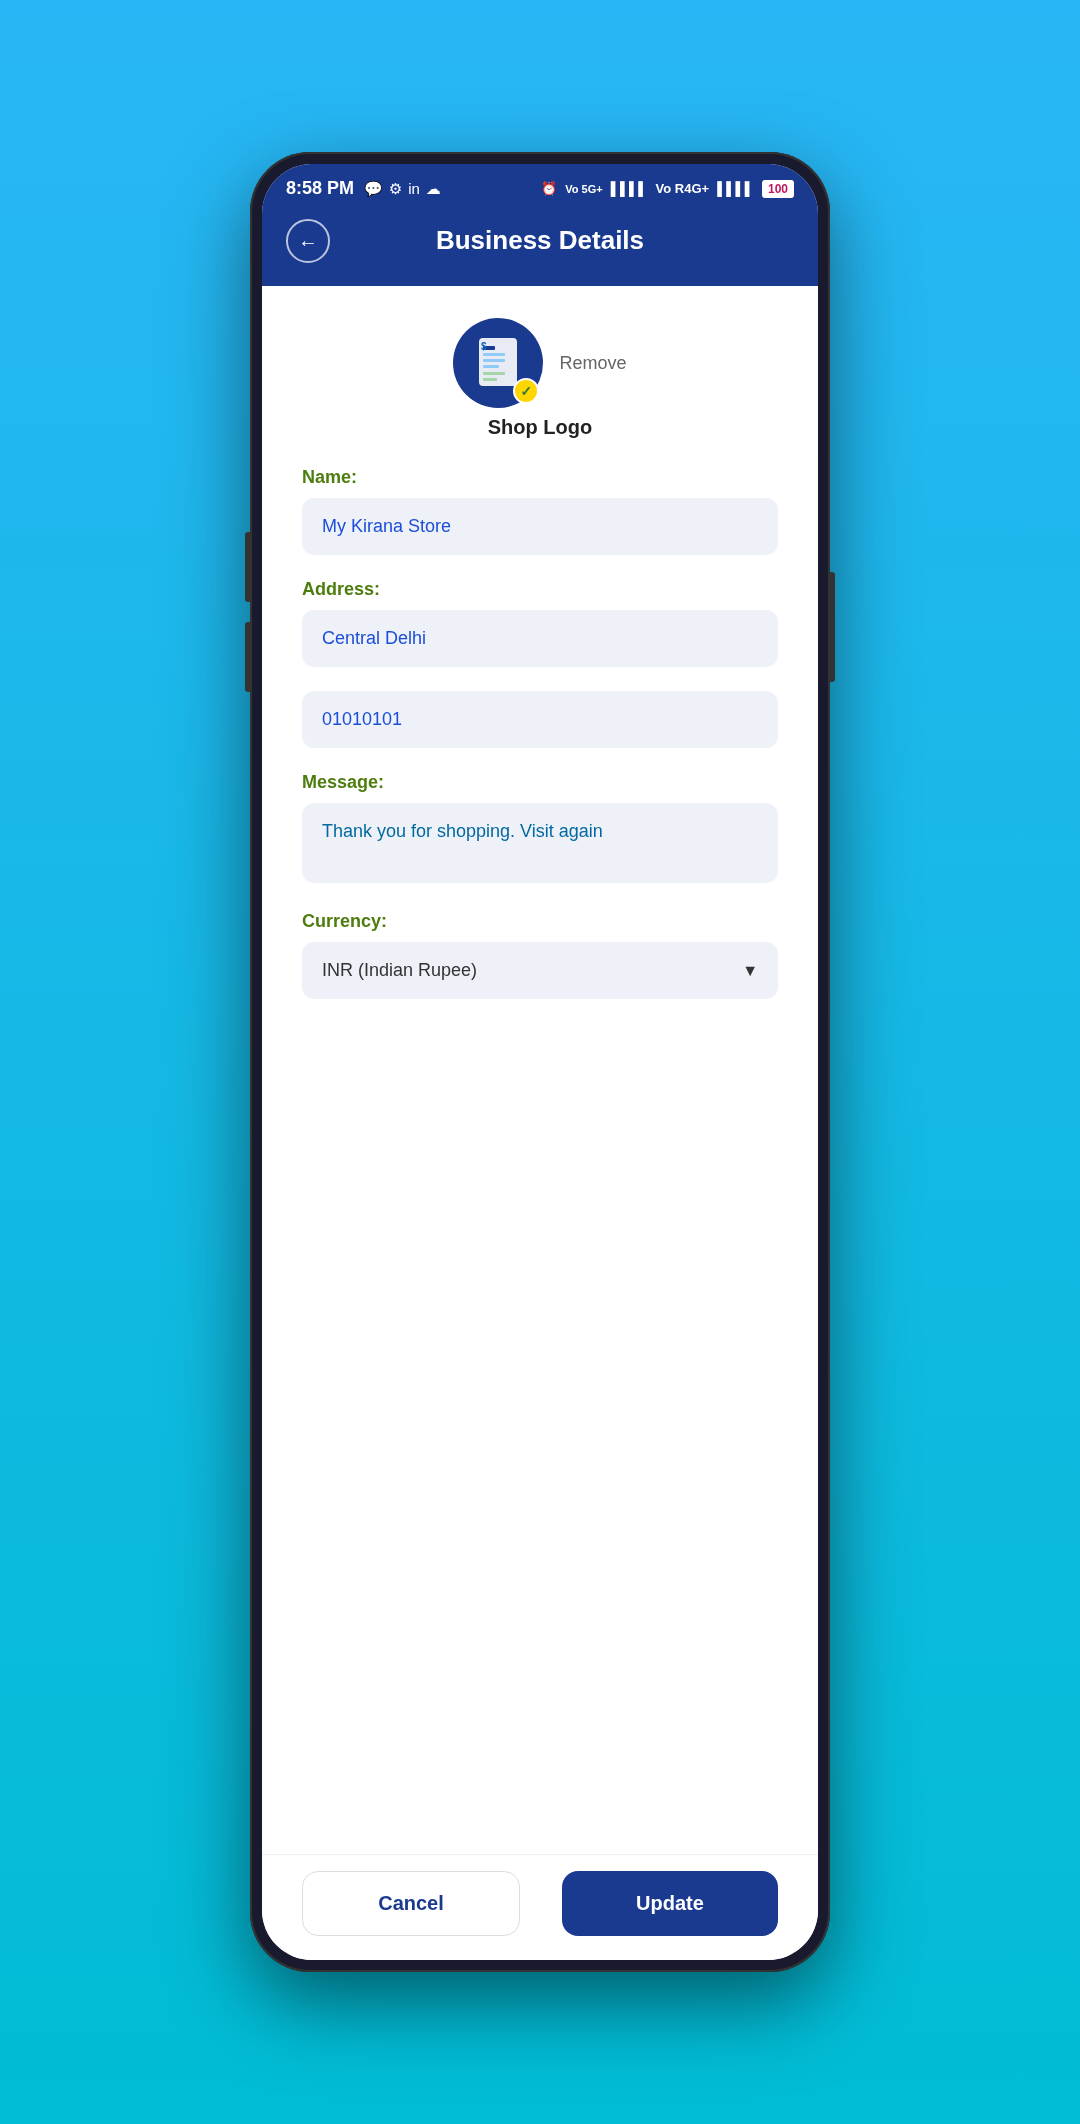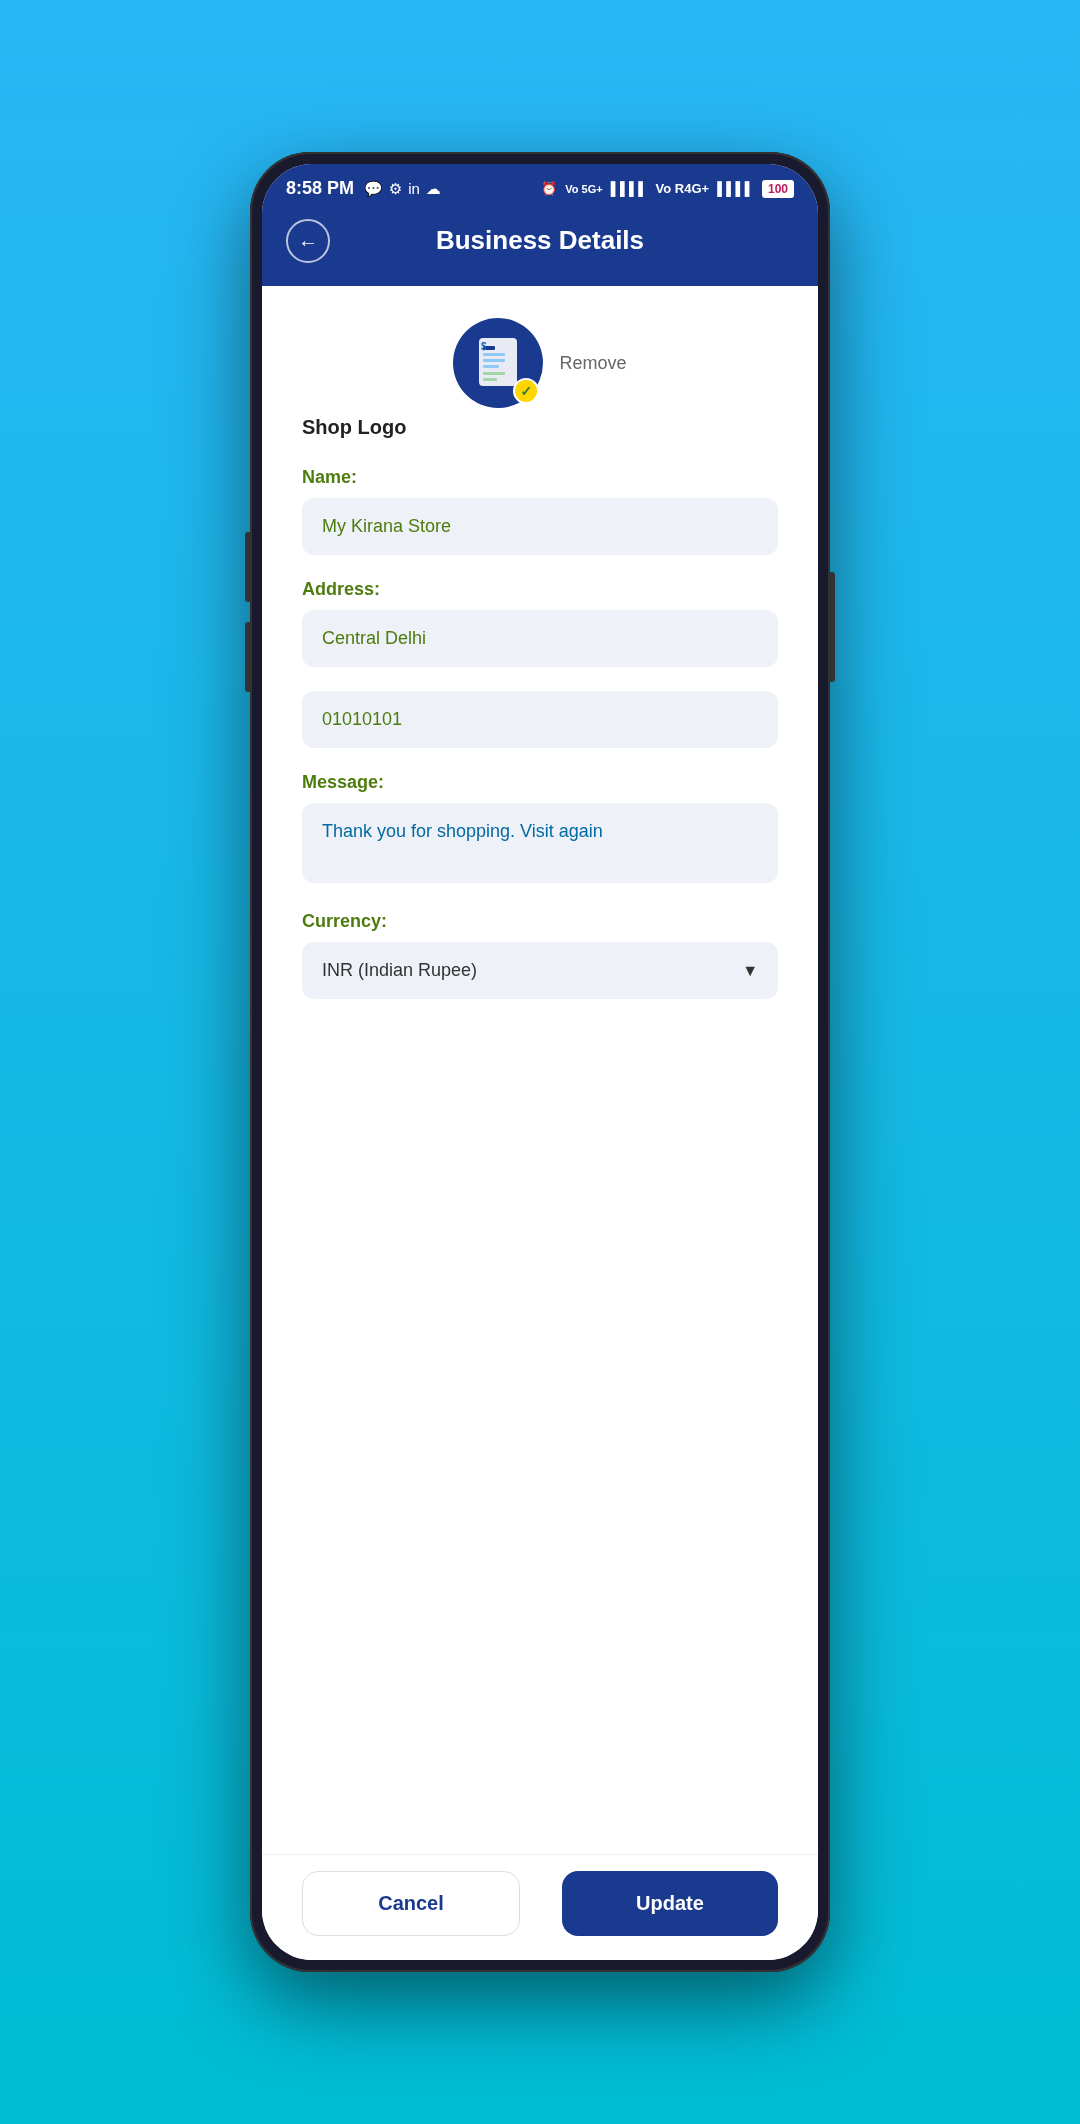--- a/index.html
+++ b/index.html
@@ -177,21 +177,21 @@
       font-size: 14px;
       font-weight: bold;
     }
 
     .remove-text {
       color: #666;
       font-size: 18px;
     }
 
     .shop-logo-label {
-      text-align: left;
+      text-align: center;
       font-size: 20px;
       font-weight: 700;
       color: #222;
       margin-top: 8px;
       margin-bottom: 28px;
     }
 
     
     .field-label {
       font-size: 18px;
@@ -200,21 +200,21 @@
       margin-bottom: 10px;
     }
 
     .field-input {
       width: 100%;
       background: #eef1f8;
       border: none;
       border-radius: 12px;
       padding: 18px 20px;
       font-size: 18px;
-      color: #4d7c0f;
+      color: #1d4ed8;
       outline: none;
       margin-bottom: 24px;
       font-family: inherit;
     }
 
     .field-textarea {
       width: 100%;
       background: #eef1f8;
       border: none;
       border-radius: 12px;

